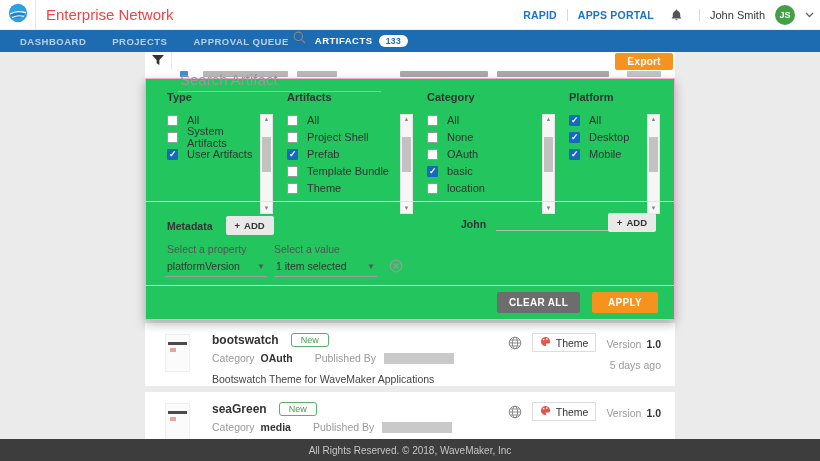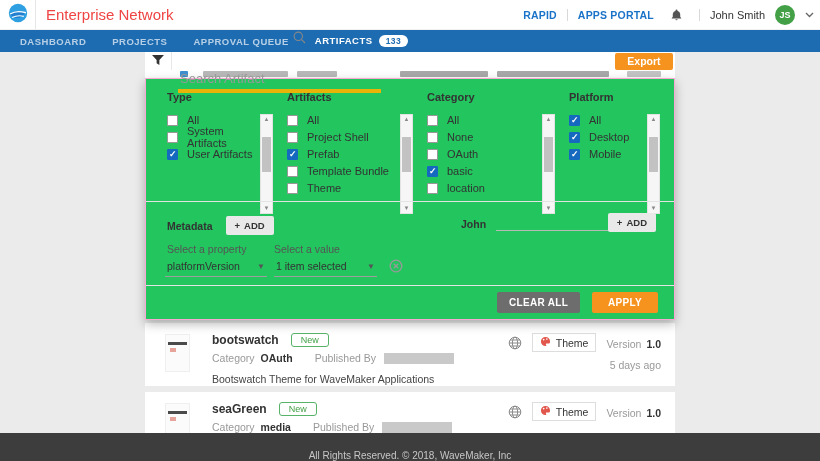--- a/index.html
+++ b/index.html
@@ -23,21 +23,21 @@
   .nav-item { font-size:9.5px; font-weight:bold; letter-spacing:.5px; color:rgba(255,255,255,.68); cursor:pointer; display:flex; align-items:flex-start; }
   .nav-item.active { color:#fff; }
   .nav-badge { background:#fff; color:#1d6bb0; font-size:8.5px; font-weight:bold; border-radius:8px; padding:1px 7px; margin-left:6px; }
 
   .bgarea { position:absolute; top:52px; left:0; right:0; bottom:0; background:#ebebeb; z-index:1; }
 
   
   .toolbar { position:absolute; left:145px; top:52px; width:530px; height:18px; background:#fff; display:flex; align-items:center; z-index:12; }
   .filter-tab { width:27px; height:18px; display:flex; align-items:center; justify-content:center; border-right:1px solid #e8e8e8; cursor:pointer; background:#fff; }
   .search-wrap { position:relative; margin-left:6px; width:203px; }
-  .search-wrap input { width:100%; border:none; border-bottom:4px solid #eab308; font-size:13px; color:#555; padding:1px 0 3px 2px; outline:none; background:transparent; font-family:inherit;margin-top:40px; }
+  .search-wrap input { width:100%; border:none; border-bottom:1px solid #eab308; font-size:15px; color:#555; padding:1px 0 3px 2px; outline:none; background:transparent; font-family:inherit;margin-top:40px; }
   .search-wrap input::placeholder { color:#999; }
   .search-icon { position:absolute; left:115px; top:0; }
   .export-btn { margin-left:auto; margin-right:2px; width:58px; height:17px; background:#f6921e; color:#fff; font-size:10.5px; font-weight:bold; border:none; border-radius:2px; cursor:pointer; font-family:inherit; }
 
   
   .obscured { position:absolute; left:145px; top:70px; width:530px; height:8px; background:#fff; z-index:2; overflow:hidden; }
   .frag { position:absolute; top:1px; height:6px; background:#b9b9b9; border-radius:1px; }
 
   
   .panel { position:absolute; left:145px; top:78px; width:530px; height:242px; background:#22c55e; border:1px solid #f9a8d4; box-shadow:0 4px 10px rgba(0,0,0,.28); z-index:11; }
@@ -89,21 +89,21 @@
   .cdesc { margin-top:9px; font-size:10.5px; color:#444; }
   .cright { position:absolute; right:14px; top:10px; text-align:right; }
   .crrow { display:flex; align-items:center; gap:10px; justify-content:flex-end; }
   .tbadge { border:1px solid #ddd; padding:2px 7px; display:inline-flex; gap:5px; align-items:center; font-size:10.5px; color:#333; background:#fff; }
   .vlab { color:#999; font-size:10.5px; }
   .vval { color:#333; font-size:10.5px; font-weight:bold; margin-left:2px; }
   .cage { margin-top:7px; font-size:10.5px; color:#999; }
   .globe { display:flex; align-items:center; cursor:pointer; }
 
   
-  .footer { position:absolute; left:0; right:0; bottom:0; height:28px; background:#3d3d3d; color:#c6c6c6; font-size:10px; display:flex; align-items:flex-end; justify-content:center; z-index:6; }
+  .footer { position:absolute; left:0; right:0; bottom:0; height:22px; background:#3d3d3d; color:#c6c6c6; font-size:10px; display:flex; align-items:center; justify-content:center; z-index:6; }
 </style>
 </head>
 <body>
 
 <div class="page">
 
   <header class="topbar">
     <div class="logo-box">
       <span>
         <svg width="20" height="20" viewBox="0 0 24 24">

